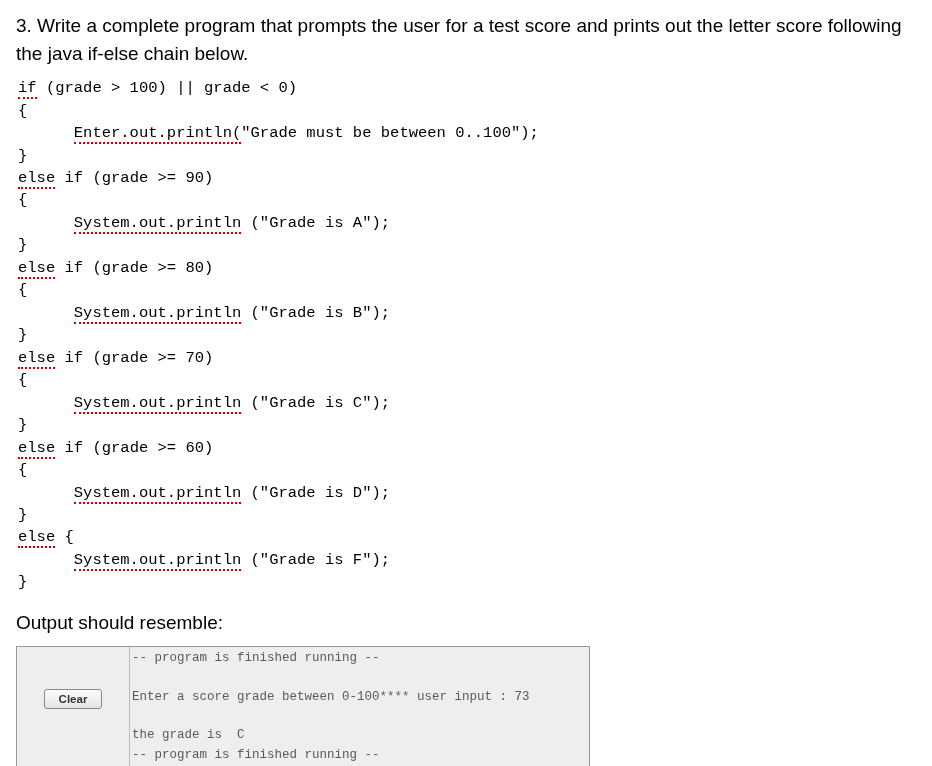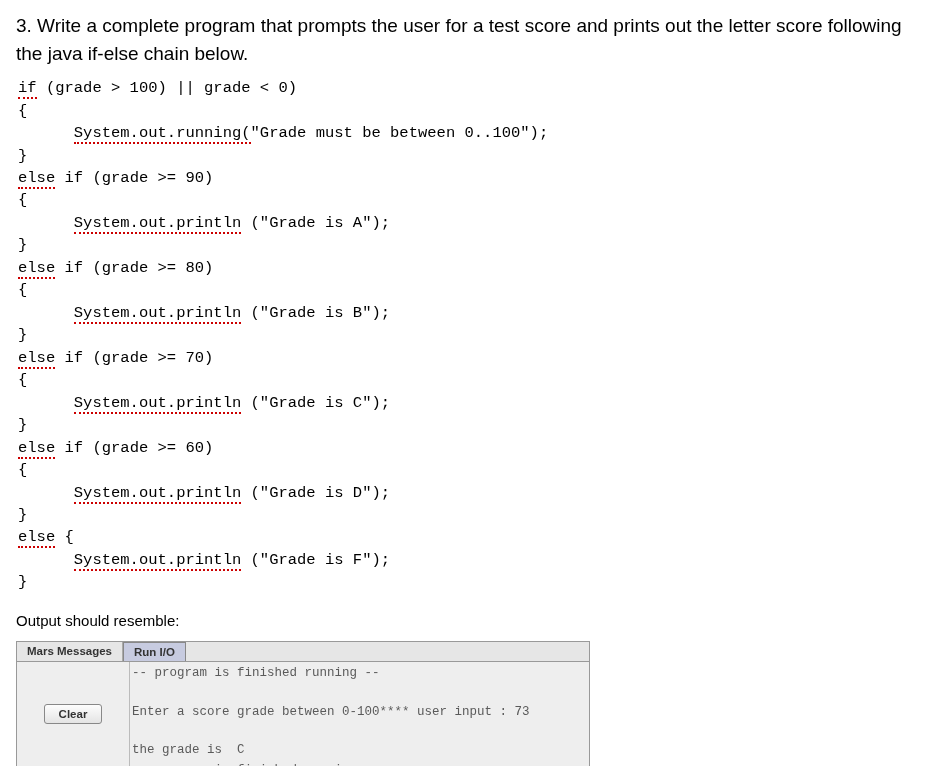--- a/index.html
+++ b/index.html
@@ -22,21 +22,21 @@
     white-space: pre;
     color: #000000;
     margin: 4px 0 18px 2px;
   }
   .err {
     border-bottom: 2px dotted #cc0000;
     padding-bottom: 0px;
   }
   .out-heading {
     font-family: "Comic Sans MS", "Comic Sans", cursive, sans-serif;
-    font-size: 15px;
+    font-size: 19px;
     margin: 6px 0 12px 0;
   }
   .console-panel {
     width: 572px;
     border: 1px solid #999;
     background: #eeeeee;
     font-family: Tahoma, Arial, sans-serif;
     font-size: 12px;
   }
   .tab-row {
@@ -93,21 +93,21 @@
     min-height: 98px;
   }
 </style>
 </head>
 <body>
 
 <div class="question">3. Write a complete program that prompts the user for a test score and prints out the letter score following the java if-else chain below.</div>
 
 <div class="code-block"><span class="err">if</span><span> (grade &gt; 100) || grade &lt; 0)</span>
 <span>{</span>
-<span>      </span><span class="err">System.out.running(</span><span>"Grade must be between 0..100");</span>
+<span>      </span><span class="err">Enter.out.println(</span><span>"Grade must be between 0..100");</span>
 <span>}</span>
 <span class="err">else</span><span> if (grade &gt;= 90)</span>
 <span>{</span>
 <span>      </span><span class="err">System.out.println</span><span> ("Grade is A");</span>
 <span>}</span>
 <span class="err">else</span><span> if (grade &gt;= 80)</span>
 <span>{</span>
 <span>      </span><span class="err">System.out.println</span><span> ("Grade is B");</span>
 <span>}</span>
 <span class="err">else</span><span> if (grade &gt;= 70)</span>
@@ -118,24 +118,20 @@
 <span>{</span>
 <span>      </span><span class="err">System.out.println</span><span> ("Grade is D");</span>
 <span>}</span>
 <span class="err">else</span><span> {</span>
 <span>      </span><span class="err">System.out.println</span><span> ("Grade is F");</span>
 <span>}</span></div>
 
 <div class="out-heading">Output should resemble:</div>
 
 <div class="console-panel">
-  <div class="tab-row">
-    <div class="tab">Mars Messages</div>
-    <div class="tab active">Run I/O</div>
-  </div>
   <div class="console-body">
     <div class="side-controls">
       <button class="clear-btn">Clear</button>
     </div>
     <div class="console-text">-- program is finished running --
 
 Enter a score grade between 0-100**** user input : 73
 
 the grade is  C
 -- program is finished running --</div>

